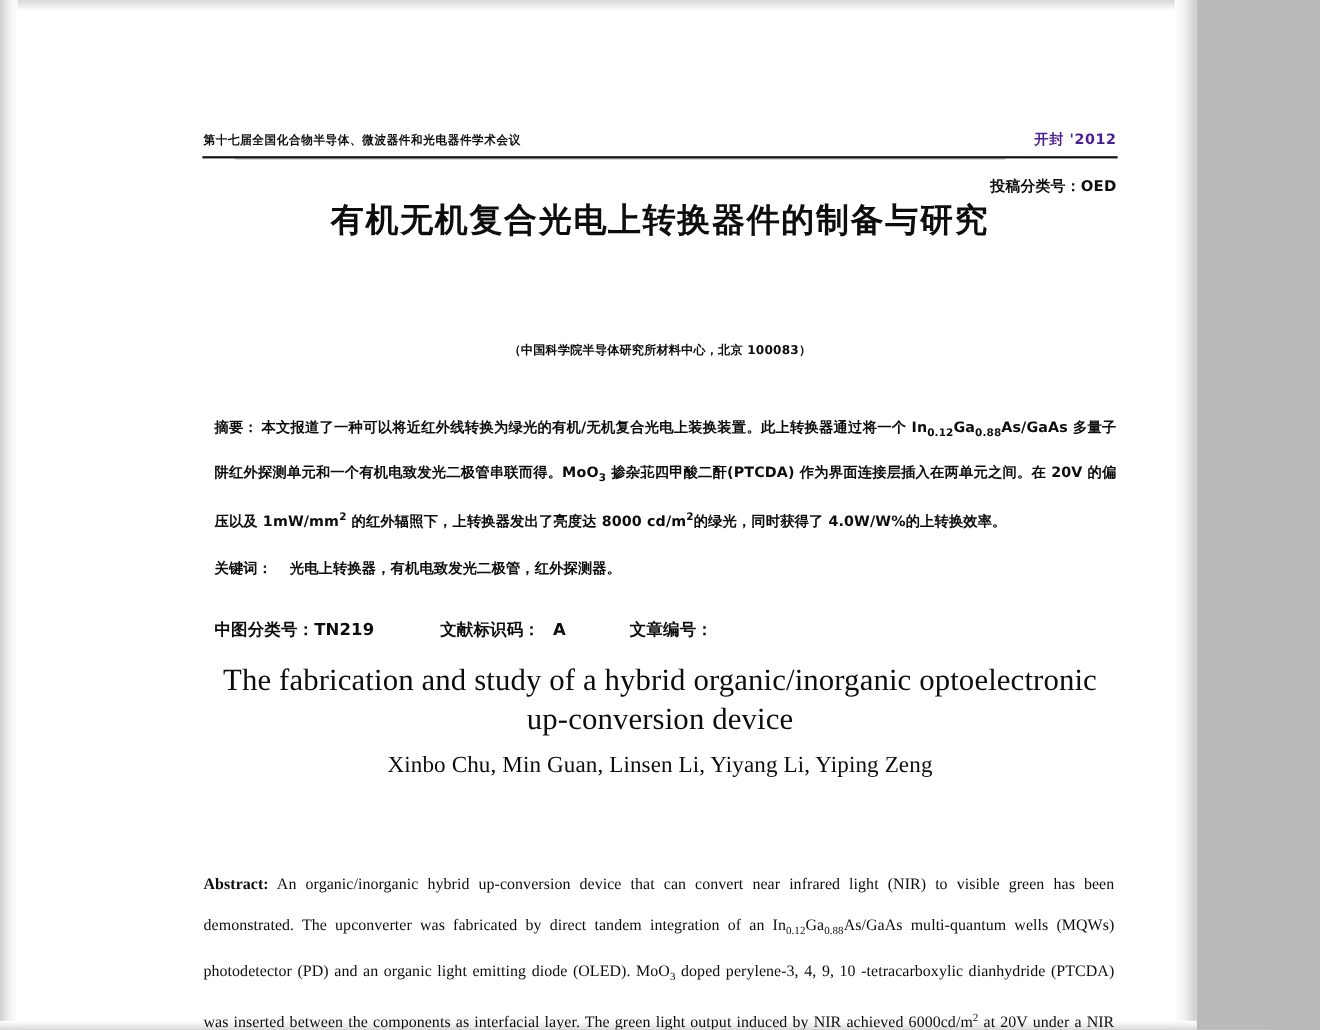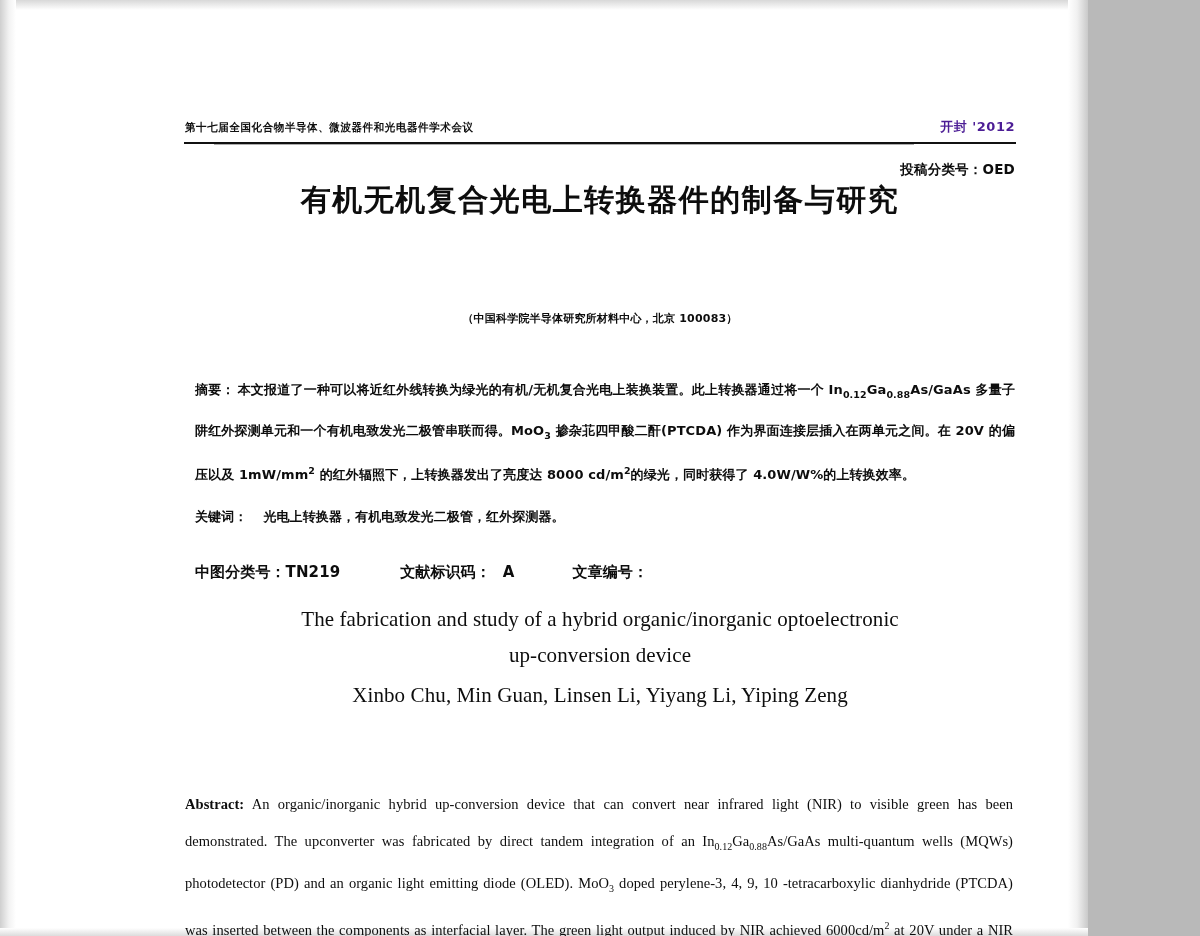--- a/index.html
+++ b/index.html
@@ -195,21 +195,21 @@
   .cn-classline .spc { display: inline-block; width: 12px; }
 
   
   .en-title {
     position: absolute;
     left: 0;
     top: 601px;
     width: 830px;
     text-align: center;
     font-family: "Liberation Serif", serif;
-    font-size: 21px;
+    font-size: 28px;
     line-height: 36px;
     letter-spacing: 0.1px;
     filter: blur(0.2px);
   }
   .en-authors {
     position: absolute;
     left: 0;
     top: 683px;
     width: 830px;
     text-align: center;

